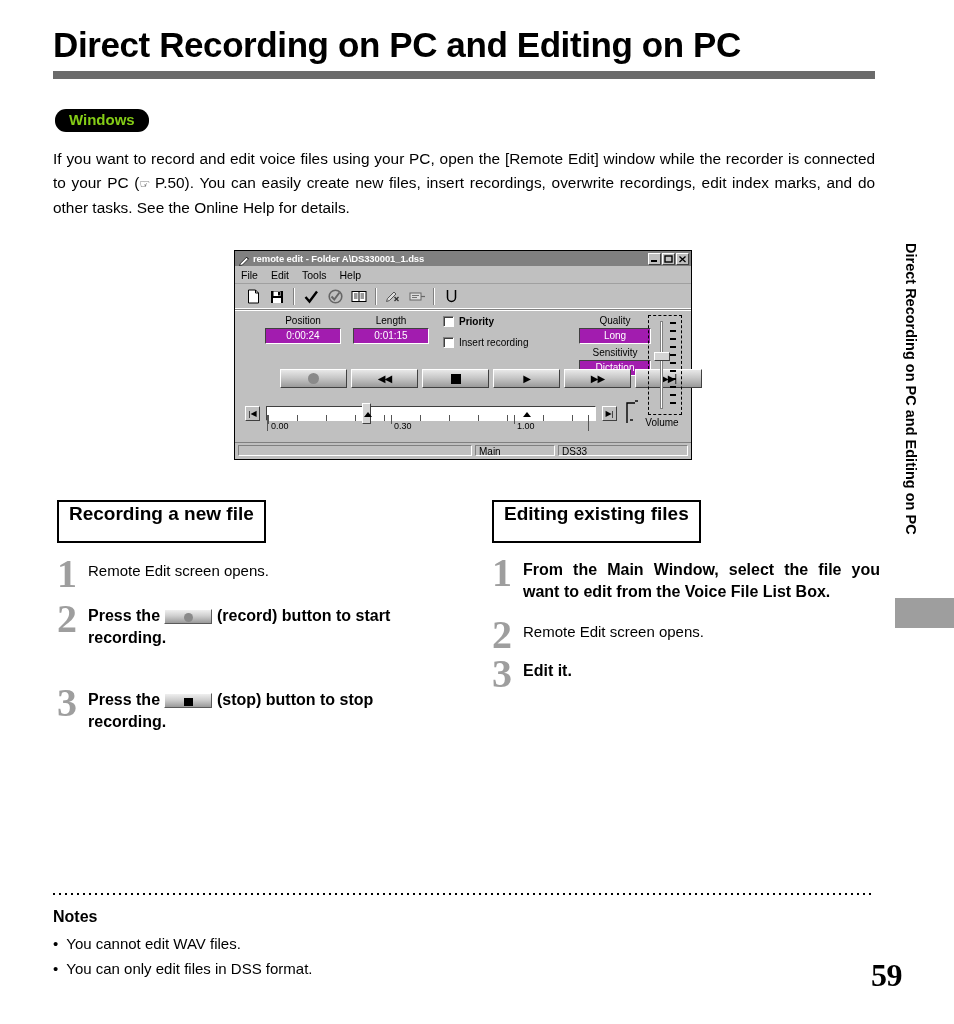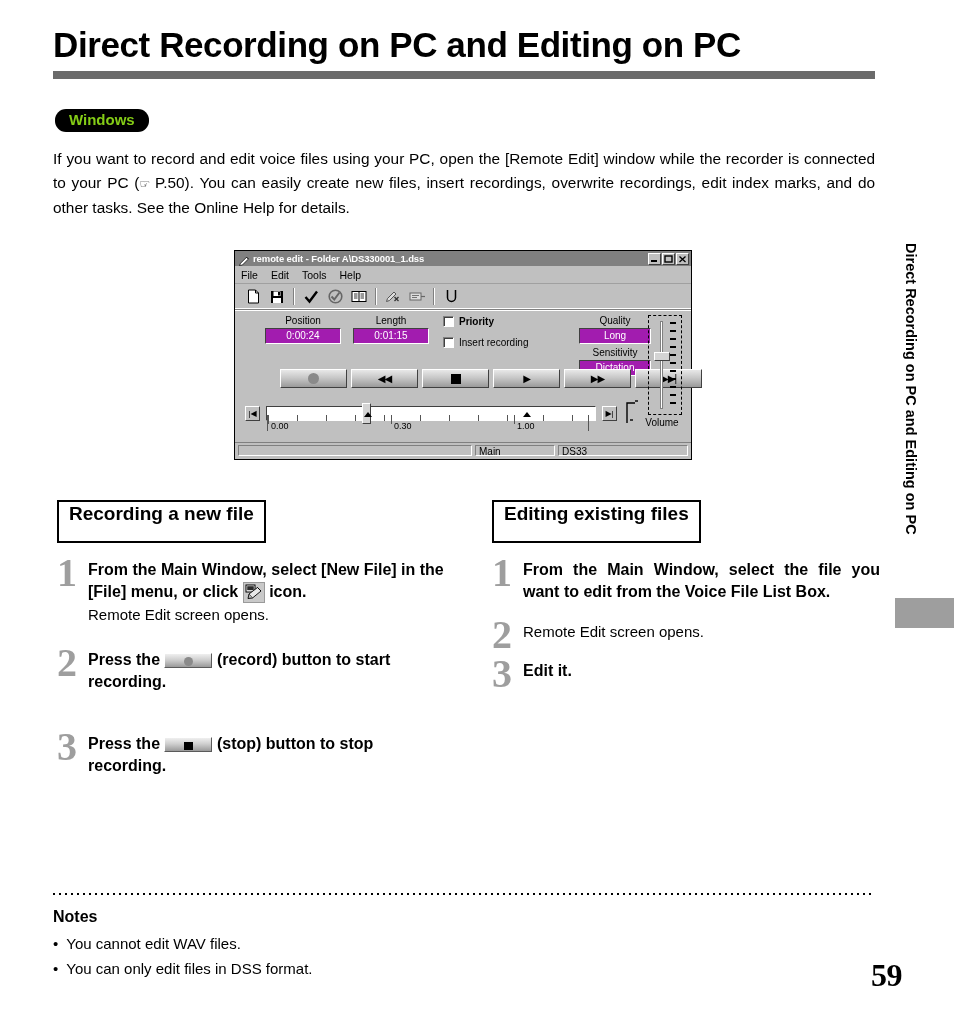--- a/index.html
+++ b/index.html
@@ -634,27 +634,20 @@
     <span class="sb-cell" style="flex:0 0 80px;">Main</span>
     <span class="sb-cell" style="flex:0 0 130px;">DS33</span>
   </div>
 </div>
 
 <div class="col col-left">
   <div class="sec-head">Recording a new file</div>
 
   <div class="step">
     <span class="step-num">1</span>
-    <div class="step-title"><span>From the Main Window, select [New File] in the [File] menu, or click </span><span class="chip"><svg width="20" height="19" viewBox="0 0 20 19">
-            <rect x="2" y="2" width="9" height="7" fill="#fff" stroke="#000" stroke-width="1"></rect>
-            <rect x="3.2" y="3.2" width="6.6" height="4" fill="#2b2b2b"></rect>
-            <path d="M5 11 L13.5 4.5 L17 8 L8.5 15 Z" fill="#e8e8e8" stroke="#000" stroke-width="0.9"></path>
-            <path d="M13.5 4.5 L17 8" stroke="#000" stroke-width="0.9"></path>
-            <path d="M5 11 L4 15.5 L8.5 15" fill="#bbb" stroke="#000" stroke-width="0.9"></path>
-          </svg></span><span> icon.</span></div>
     <div class="step-body">Remote Edit screen opens.</div>
   </div>
 
   <div class="step" style="margin-top:24px;">
     <span class="step-num">2</span>
     <div class="step-title"><span>Press the </span><span class="mini-btn"><span class="mdot"></span></span><span> (record) button to start recording.</span></div>
   </div>
 
   <div class="step" style="margin-top:40px;">
     <span class="step-num">3</span>

